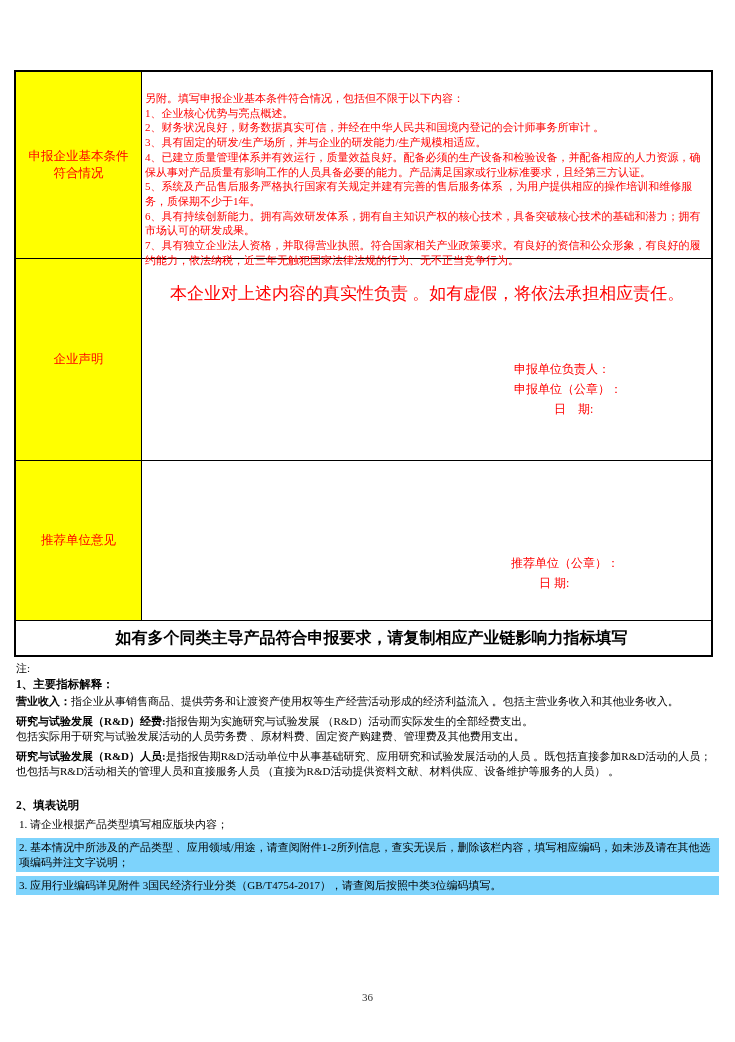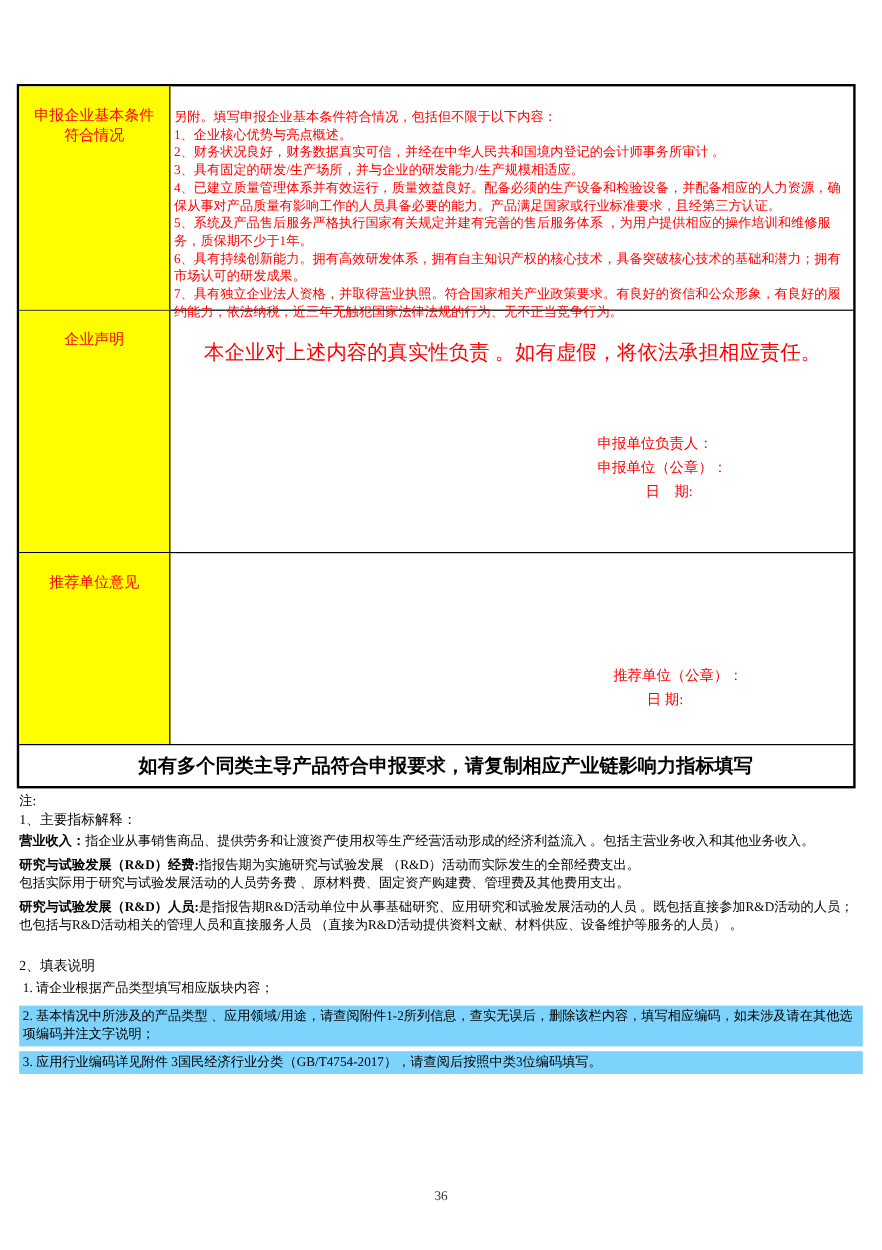--- a/index.html
+++ b/index.html
@@ -12,49 +12,49 @@
   .form-table{
     position:absolute;left:14px;top:70px;width:699px;
     border:2px solid #000;box-sizing:border-box;
     display:flex;flex-direction:column;
   }
   .t-row{display:flex;border-bottom:1px solid #000;box-sizing:border-box;}
   .t-row:last-child{border-bottom:none;}
   .label-cell{
     width:126px;min-width:126px;background:#FFFF00;color:#FF0000;
     border-right:1px solid #000;box-sizing:border-box;
-    display:flex;justify-content:center;
-    text-align:center;font-size:12.5px;line-height:17px;padding:16px 7px;
+    display:flex;align-items:center;justify-content:center;
+    text-align:center;font-size:12.5px;line-height:17px;padding:0 7px;
   }
   .content-cell{flex:1;position:relative;box-sizing:border-box;}
   .row1{height:187px;}
   .row2{height:202px;}
   .row3{height:160px;}
   .row4{height:34px;align-items:center;justify-content:center;}
   .cond-list{padding:19px 5px 0 3px;color:#FF0000;font-size:11px;line-height:14.7px;}
   .cond-line{margin:0;}
   .statement{
     color:#FF0000;font-size:17px;line-height:18px;
     padding:26px 24px 0 28px;
   }
   .sig-block{position:absolute;color:#FF0000;font-size:12px;line-height:20px;}
-  .sig-block-2{left:356px;top:100px;}
+  .sig-block-2{left:372px;top:100px;}
   .sig-block-3{left:369px;top:92px;}
   .sig-indent-40{padding-left:40px;}
   .sig-indent-28{padding-left:28px;}
   .footer-note{
     width:100%;text-align:center;font-weight:bold;font-size:16px;color:#000;margin-left:16px;
   }
   
   .notes{
     position:absolute;left:16px;top:661px;width:703px;
     font-size:11px;line-height:15px;color:#000;
   }
   .note-mark{margin:0;}
-  .note-heading{font-weight:normal;margin:1px 0 2px 0;font-size:11.5px;}
+  .note-heading{font-weight:bold;margin:1px 0 2px 0;font-size:11.5px;}
   .def-para{margin:2px 0 5px 0;}
   .def-term{font-weight:bold;}
   .section2{margin-top:19px;}
   .fill-item{margin:2px 0;padding:2px 3px;}
   .fill-item.hl{background:#7dd3fc;margin:4px 0;}
   .page-number{
     position:absolute;left:0;top:991px;width:735px;text-align:center;
     font-size:11px;color:#333;
   }
 </style>

